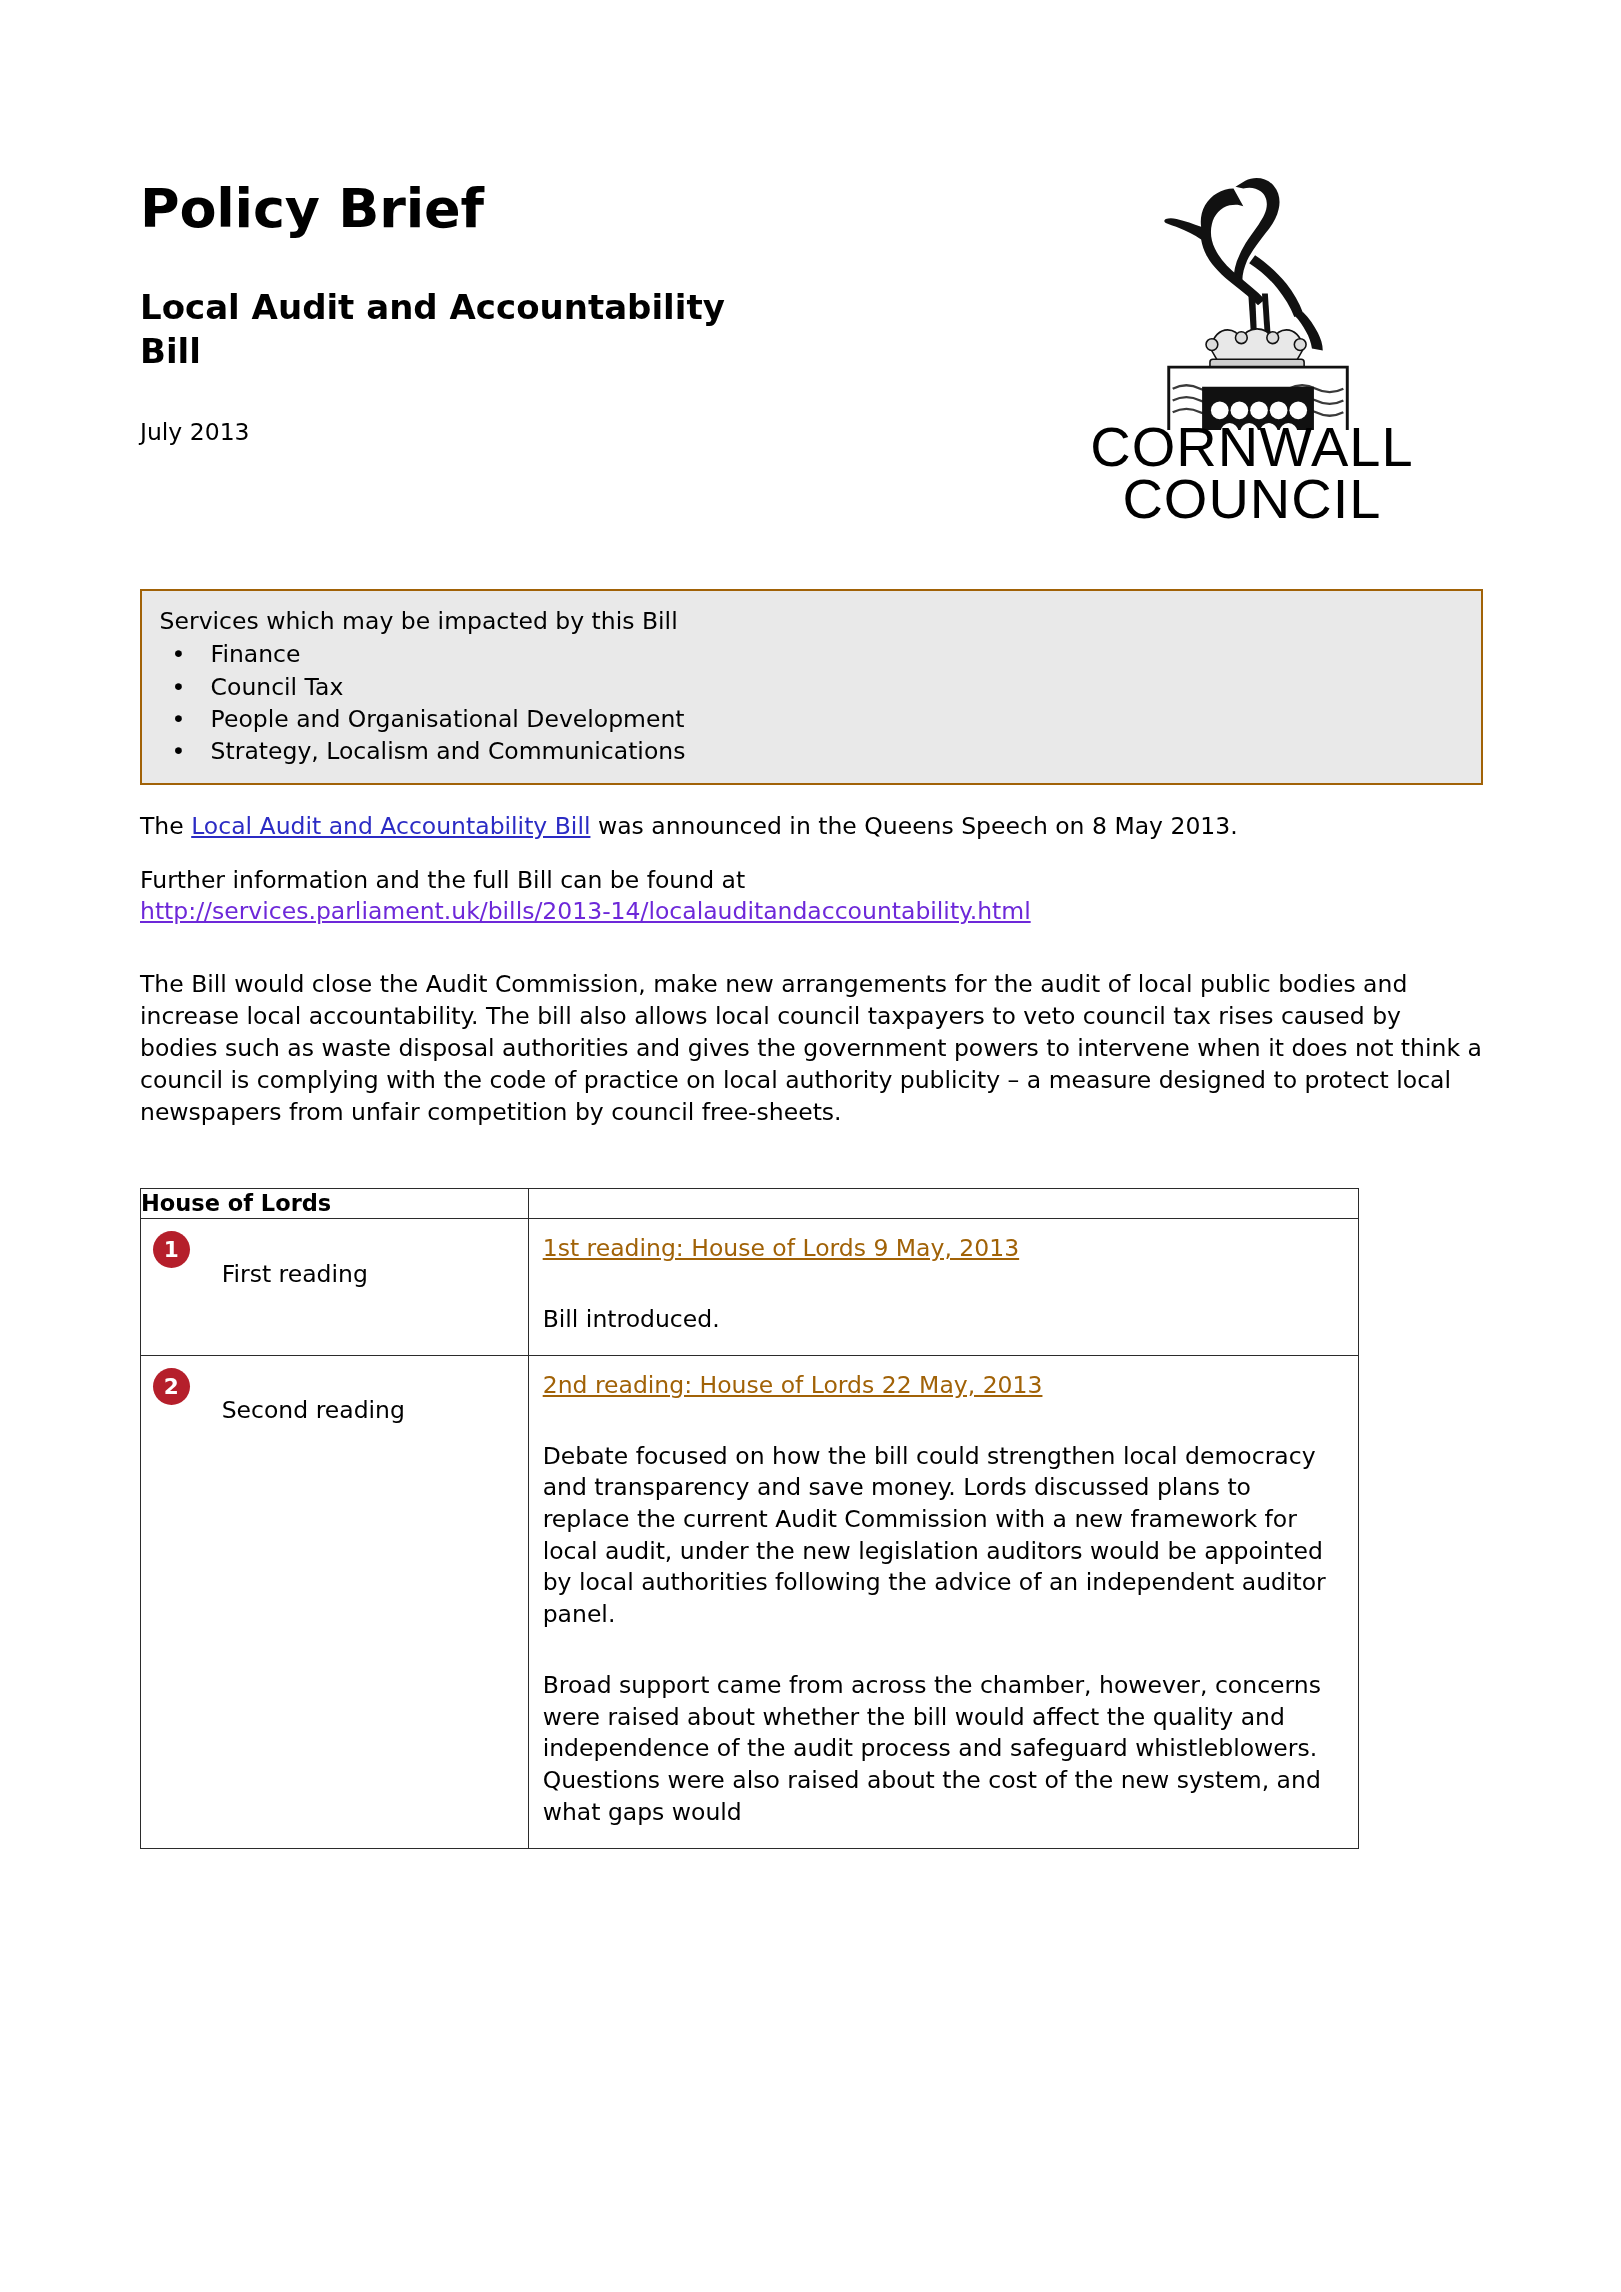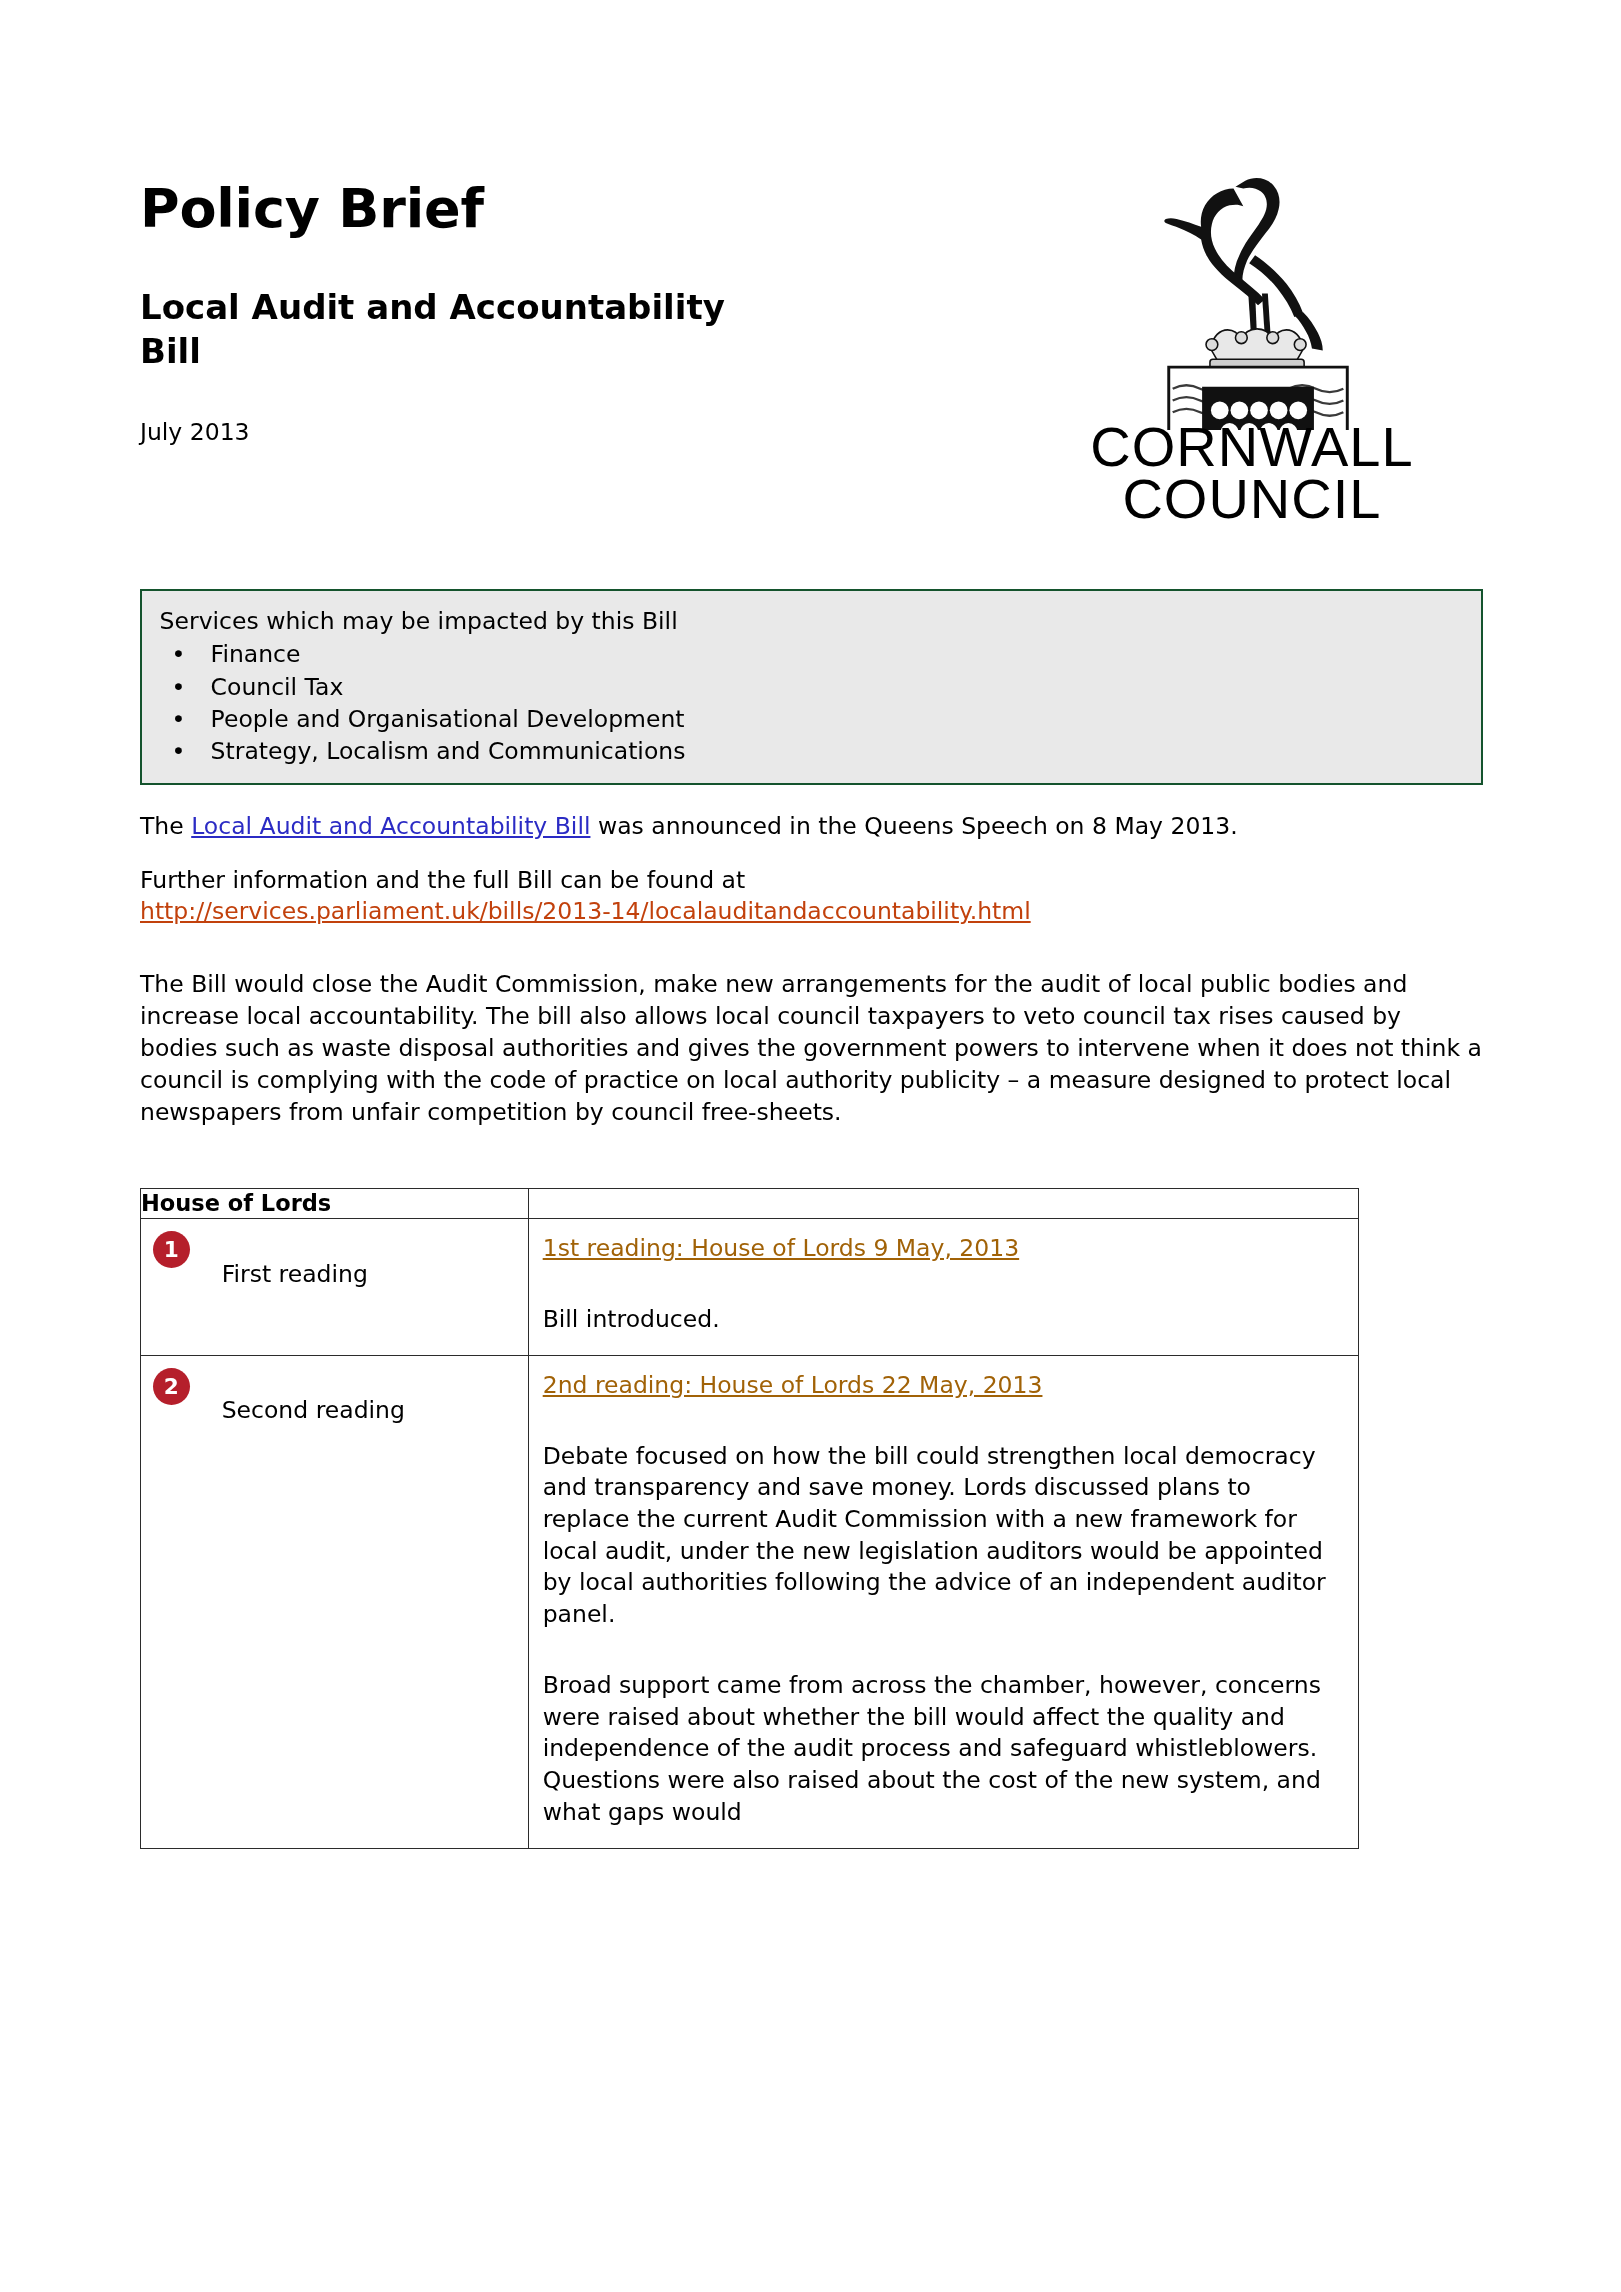--- a/index.html
+++ b/index.html
@@ -57,21 +57,21 @@
     right: 17.6px;
     top: 165px;
     width: 412px;
     height: 265px;
   }
   .logo svg { display: block; width: 100%; height: 100%; }
 
   
   .services-box {
     margin-top: 55px;
-    border: 2px solid #14532d;
+    border: 2px solid #a16207;
     background: #e9e9e9;
     padding: 13.7px 17.6px 15.7px 17.6px;
     box-sizing: border-box;
     width: 1343px;
   }
   .services-title {
     font-size: 23.5px;
     line-height: 1.38;
     margin: 0 0 1px 0;
   }
@@ -108,21 +108,21 @@
     margin: 39px 0 0 0;
   }
   .para.after-heading { margin-top: 41px; }
 
   a.link, .link {
     color: #2b2bc4;
     text-decoration: underline;
   }
   .link-block {
     display: inline-block;
-    color: #c2410c;
+    color: #6d28d9;
     text-decoration: underline;
     word-break: break-all;
   }
 
   
   .bill-table {
     margin-top: 59px;
     border-collapse: collapse;
     width: 1218px;
     table-layout: fixed;

